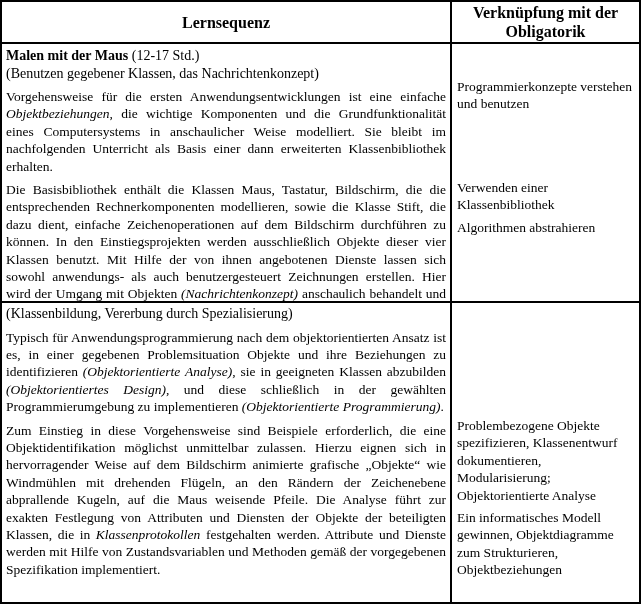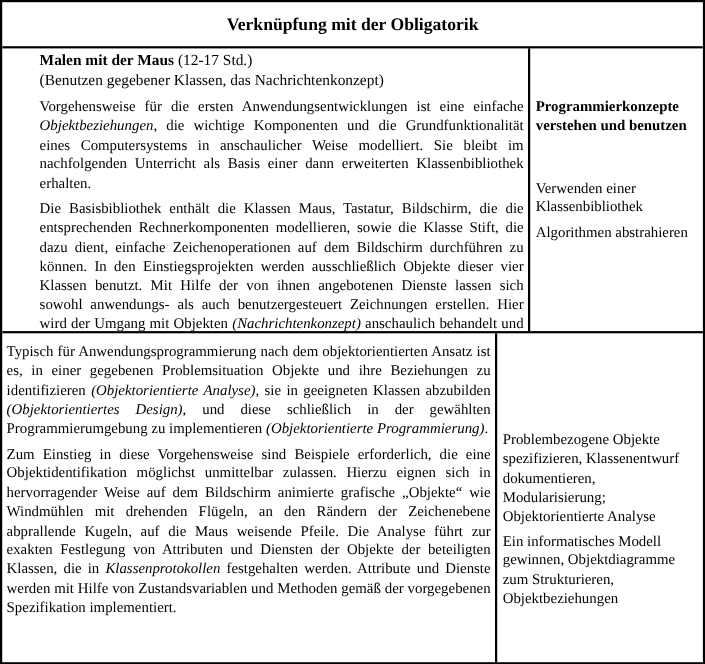--- a/index.html
+++ b/index.html
@@ -33,21 +33,20 @@
   .hcell.left {
     width: 450px;
     border-right: 2px solid #000;
   }
   .hcell.right { flex: 1; padding: 0 6px; }
   .row { display: flex; }
   .row.r1 {
     flex: none;
     height: 259px;
     border-bottom: 2px solid #000;
-    padding-left: 30px;
   }
   .row.r2 { flex: 1; }
   .cell.left {
     width: 450px;
     border-right: 2px solid #000;
     padding: 2px 4px 0 4px;
     overflow: hidden;
   }
   .cell.right {
     flex: 1;
@@ -73,53 +72,55 @@
     -webkit-hyphens: auto;
   }
   .obl {
     font-size: 13.5px;
     line-height: 17.4px;
     text-align: left;
     hyphens: auto;
     -webkit-hyphens: auto;
   }
   
-  .r1 .obl.i0 { margin-top: 44px; font-weight: bold; }
-  .r1 .obl.i1 { margin-top: 39px; }
+  .r1 .obl.i0 { margin-top: 34px; }
+  .r1 .obl.i1 { margin-top: 66px; }
   .r1 .obl.i2 { margin-top: 5px; }
   .r1 .obl.i3 { margin-top: 4px; }
   .r1 .obl.i4 { margin-top: 4px; }
-  .r2 .obl.i0 { margin-top: 88px; }
+  .r2 .obl.i0 { margin-top: 114px; }
   .r2 .obl.i1 { margin-top: 5px; }
 </style>
 </head>
 <body>
 
 <div class="doc">
 
   <div class="hrow">
+    <div class="hcell left">Lernsequenz</div>
     <div class="hcell right">Verknüpfung mit der Obligatorik</div>
   </div>
 
   <div class="row r1">
     <div class="cell left">
       <div class="sec-title"><span style="font-weight: bold;">Malen mit der Maus</span><span> (12-17 Std.)</span></div>
       <div class="sec-subtitle">(Benutzen gegebener Klassen, das Nachrichtenkonzept)</div>
       <p class="para"><span>Vorgehensweise für die ersten Anwendungsentwicklungen ist eine einfache </span><span style="font-style: italic;">Objektbeziehungen</span><span>, die wichtige Komponenten und die Grundfunktionalität eines Computersystems in anschaulicher Weise modelliert. Sie bleibt im nachfolgenden Unterricht als Basis einer dann erweiterten Klassenbibliothek erhalten.</span></p>
       <p class="para"><span>Die Basisbibliothek enthält die Klassen Maus, Tastatur, Bildschirm, die die entsprechenden Rechnerkomponenten modellieren, sowie die Klasse Stift, die dazu dient, einfache Zeichenoperationen auf dem Bildschirm durchführen zu können. In den Einstiegsprojekten werden ausschließlich Objekte dieser vier Klassen benutzt. Mit Hilfe der von ihnen angebotenen Dienste lassen sich sowohl anwendungs- als auch benutzergesteuert Zeichnungen erstellen. Hier wird der Umgang mit Objekten </span><span style="font-style: italic;">(Nachrichtenkonzept)</span><span> anschaulich behandelt und es werden die wichtigsten </span></p>
     </div>
     <div class="cell right">
       <div class="obl i0">Programmierkonzepte verstehen und benutzen</div>
       <div class="obl i1">Verwenden einer Klassenbibliothek</div>
       <div class="obl i2">Algorithmen abstrahieren</div>
     </div>
   </div>
 
   <div class="row r2">
     <div class="cell left">
+      <div class="sec-subtitle">(Klassenbildung, Vererbung durch Spezialisierung)</div>
       <p class="para"><span>Typisch für Anwendungsprogrammierung nach dem objektorientierten Ansatz ist es, in einer gegebenen Problemsituation Objekte und ihre Beziehungen zu identifizieren </span><span style="font-style: italic;">(Objektorientierte Analyse)</span><span>, sie in geeigneten Klassen abzubilden </span><span style="font-style: italic;">(Objektorientiertes Design)</span><span>, und diese schließlich in der gewählten Programmierumgebung zu implementieren </span><span style="font-style: italic;">(Objektorientierte Programmierung)</span><span>.</span></p>
       <p class="para"><span>Zum Einstieg in diese Vorgehensweise sind Beispiele erforderlich, die eine Objektidentifikation möglichst unmittelbar zulassen. Hierzu eignen sich in hervorragender Weise auf dem Bildschirm animierte grafische „Objekte“ wie Windmühlen mit drehenden Flügeln, an den Rändern der Zeichenebene abprallende Kugeln, auf die Maus weisende Pfeile. Die Analyse führt zur exakten Festlegung von Attributen und Diensten der Objekte der beteiligten Klassen, die in </span><span style="font-style: italic;">Klassenprotokollen</span><span> festgehalten werden. Attribute und Dienste werden mit Hilfe von Zustandsvariablen und Methoden gemäß der vorgegebenen Spezifikation implementiert.</span></p>
     </div>
     <div class="cell right">
       <div class="obl i0">Problembezogene Objekte spezifizieren, Klassenentwurf dokumentieren, Modularisierung; Objektorientierte Analyse</div>
       <div class="obl i1">Ein informatisches Modell gewinnen, Objektdiagramme zum Strukturieren, Objektbeziehungen</div>
     </div>
   </div>
 
 </div>

